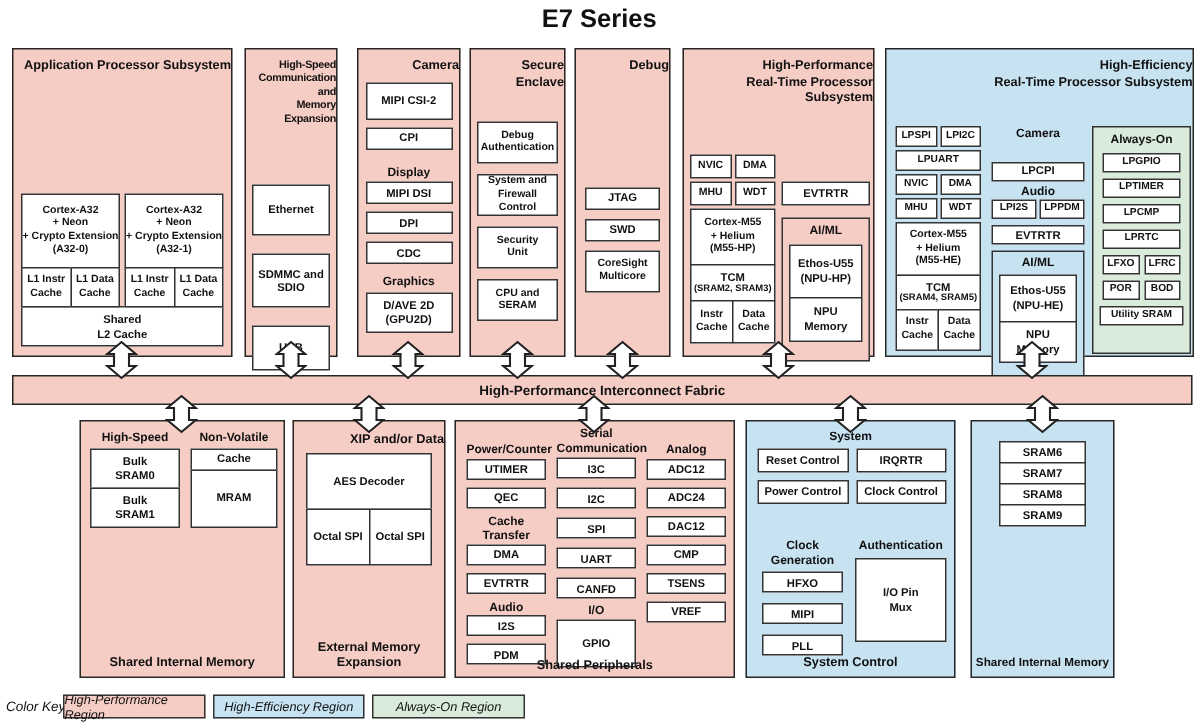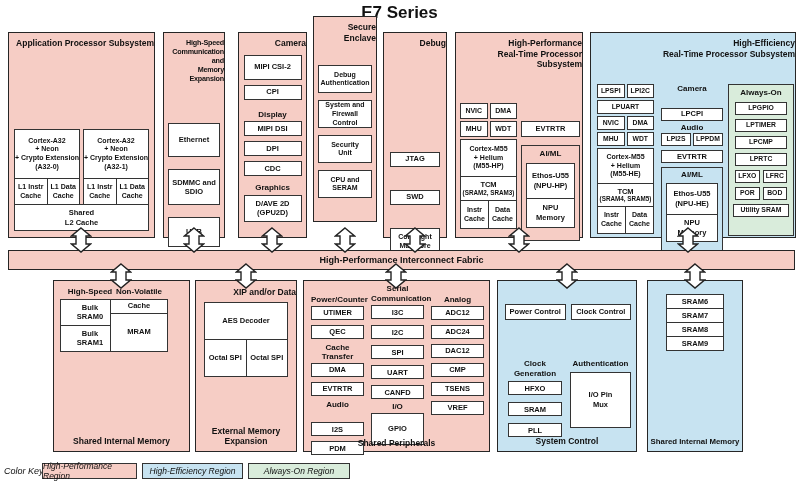--- a/index.html
+++ b/index.html
@@ -99,38 +99,38 @@
       <div class="wbox" style="width:58px;height:15px">DPI</div>
       <div class="wbox" style="width:58px;height:15px">CDC</div>
     </div>
     <div class="hdr" style="margin-top:7px">Graphics</div>
     <div class="vstack" style="margin-top:2px">
       <div class="wbox" style="width:58px;height:27px">D/AVE 2D
 (GPU2D)</div>
     </div>
   </div>
 
-  <div class="block pink" style="left:313px;top:16px;width:64px;height:206px">
+  <div class="block pink" style="left:313px;top:32px;width:64px;height:206px">
     <div class="btitle">Secure
 Enclave</div>
     <div class="vstack" style="margin-top:22px;gap:7px">
       <div class="wbox" style="width:54px;height:28px;font-size:7px">Debug
 Authentication</div>
       <div class="wbox" style="width:54px;height:28px;font-size:7px">System and
 Firewall Control</div>
       <div class="wbox" style="width:54px;height:28px;font-size:7px">Security
 Unit</div>
       <div class="wbox" style="width:54px;height:28px;font-size:7px">CPU and
 SERAM</div>
     </div>
   </div>
 
   <div class="block pink" style="left:383px;top:32px;width:64px;height:206px">
     <div class="btitle">Debug</div>
-    <div class="vstack" style="margin-top:103px;gap:23px">
+    <div class="vstack" style="margin-top:76px;gap:6px">
       <div class="wbox" style="width:50px;height:15px">JTAG</div>
       <div class="wbox" style="width:50px;height:15px">SWD</div>
       <div class="wbox" style="width:50px;height:28px;font-size:7px">CoreSight
 Multicore</div>
     </div>
   </div>
 
   <div class="block pink" style="left:455px;top:32px;width:128px;height:206px">
     <div class="btitle">High-Performance
 Real-Time Processor Subsystem</div>
@@ -291,21 +291,21 @@
   <div class="block pink" style="left:53px;top:280px;width:137px;height:172px">
     <div class="abs" style="left:6px;top:6px;width:60px">
       <div class="hdr">High-Speed</div>
       <div style="margin-top:2px">
         <div class="wbox" style="height:27px">Bulk
 SRAM0</div>
         <div class="wbox" style="height:27px;margin-top:-1px">Bulk
 SRAM1</div>
       </div>
     </div>
-    <div class="abs" style="left:56px;top:6px;width:58px">
+    <div class="abs" style="left:73px;top:6px;width:58px">
       <div class="hdr">Non-Volatile</div>
       <div style="margin-top:2px">
         <div class="wbox" style="height:15px">Cache</div>
         <div class="wbox" style="height:39px;margin-top:-1px">MRAM</div>
       </div>
     </div>
     <div class="label-bottom">Shared Internal Memory</div>
   </div>
 
   <div class="block pink" style="left:195px;top:280px;width:102px;height:172px">
@@ -324,21 +324,21 @@
   <div class="block pink" style="left:303px;top:280px;width:187px;height:172px">
 
     <div class="abs" style="left:7px;top:14px;width:53px">
       <div class="hdr">Power/Counter</div>
       <div class="wbox" style="height:14px;margin-top:1px">UTIMER</div>
       <div class="wbox" style="height:14px;margin-top:5px">QEC</div>
       <div class="hdr" style="margin-top:4px">Cache Transfer</div>
       <div class="wbox" style="height:14px;margin-top:1px">DMA</div>
       <div class="wbox" style="height:14px;margin-top:5px">EVTRTR</div>
       <div class="hdr" style="margin-top:4px">Audio</div>
-      <div class="wbox" style="height:14px;margin-top:13px">I2S</div>
+      <div class="wbox" style="height:14px;margin-top:1px">I2S</div>
       <div class="wbox" style="height:14px;margin-top:5px">PDM</div>
     </div>
 
     <div class="abs" style="left:67px;top:3px;width:53px">
       <div class="hdr">Serial
 Communication</div>
       <div class="wbox" style="height:14px;margin-top:2px">I3C</div>
       <div class="wbox" style="height:14px;margin-top:6px">I2C</div>
       <div class="wbox" style="height:14px;margin-top:6px">SPI</div>
       <div class="wbox" style="height:14px;margin-top:6px">UART</div>
@@ -353,30 +353,35 @@
       <div class="wbox" style="height:14px;margin-top:5px">ADC24</div>
       <div class="wbox" style="height:14px;margin-top:5px">DAC12</div>
       <div class="wbox" style="height:14px;margin-top:5px">CMP</div>
       <div class="wbox" style="height:14px;margin-top:5px">TSENS</div>
       <div class="wbox" style="height:14px;margin-top:5px">VREF</div>
     </div>
     <div class="label-bottom" style="bottom:3px">Shared Peripherals</div>
   </div>
 
   <div class="block blue-bg" style="left:497px;top:280px;width:140px;height:172px">
+    <div class="hdr" style="padding-top:5px">System</div>
     <div class="abs" style="left:7px;top:18px;width:126px">
+      <div class="cellrow" style="gap:5px">
+        <div class="wbox" style="flex:1;height:16px">Reset Control</div>
+        <div class="wbox" style="flex:1;height:16px">IRQRTR</div>
+      </div>
       <div class="cellrow" style="gap:5px;margin-top:5px">
         <div class="wbox" style="flex:1;height:16px">Power Control</div>
         <div class="wbox" style="flex:1;height:16px">Clock Control</div>
       </div>
     </div>
     <div class="abs" style="left:7px;top:78px;width:60px">
       <div class="hdr">Clock Generation</div>
       <div class="wbox" style="height:14px;margin-top:3px;width:54px;margin-left:3px">HFXO</div>
-      <div class="wbox" style="height:14px;margin-top:7px;width:54px;margin-left:3px">SRAM</div>
+      <div class="wbox" style="height:14px;margin-top:7px;width:54px;margin-left:3px">MIPI</div>
       <div class="wbox" style="height:14px;margin-top:7px;width:54px;margin-left:3px">PLL</div>
     </div>
     <div class="abs" style="left:72px;top:78px;width:61px">
       <div class="hdr">Authentication</div>
       <div class="wbox" style="height:56px;margin-top:3px">I/O Pin
 Mux</div>
     </div>
     <div class="label-bottom">System Control</div>
   </div>
 

